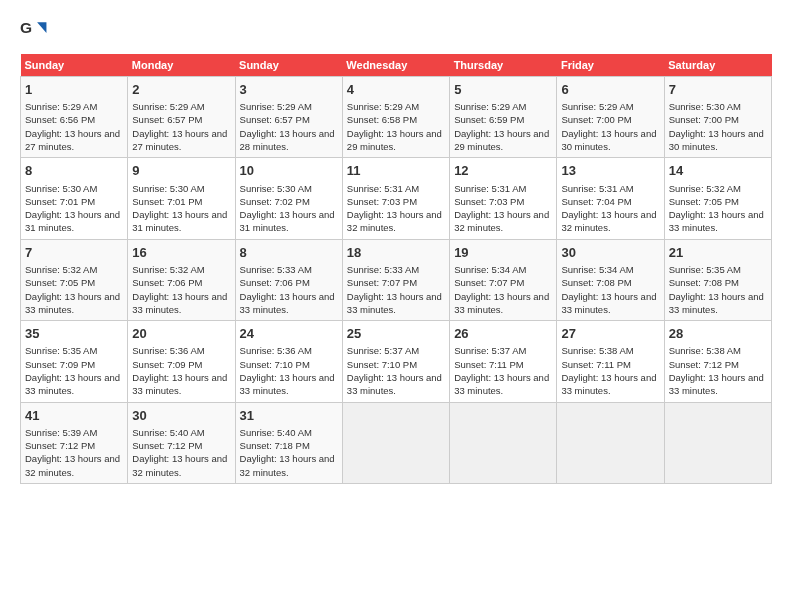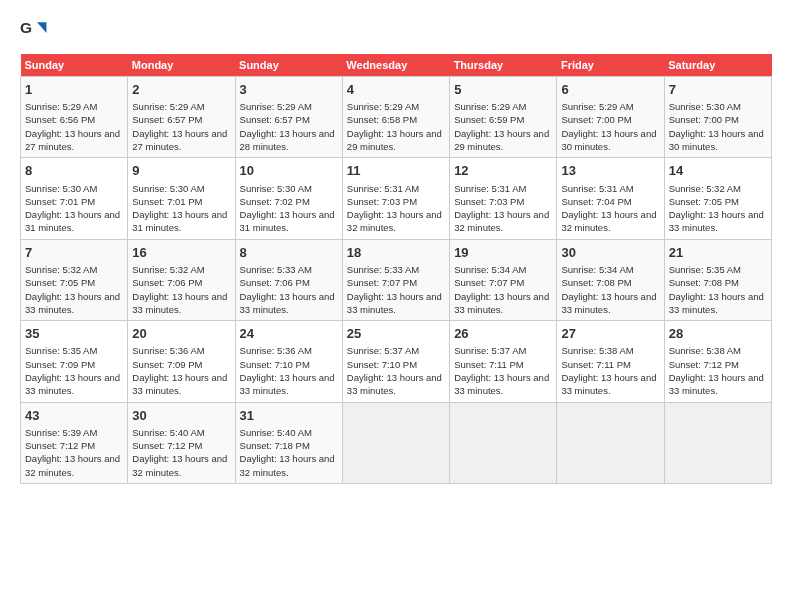--- a/index.html
+++ b/index.html
@@ -154,21 +154,21 @@
         <tr>
           <td><span class="day-num">35</span><span>Sunrise: 5:35 AM</span><br><span>Sunset: 7:09 PM</span><br><span>Daylight: 13 hours and 33 minutes.</span></td>
           <td><span class="day-num">20</span><span>Sunrise: 5:36 AM</span><br><span>Sunset: 7:09 PM</span><br><span>Daylight: 13 hours and 33 minutes.</span></td>
           <td><span class="day-num">24</span><span>Sunrise: 5:36 AM</span><br><span>Sunset: 7:10 PM</span><br><span>Daylight: 13 hours and 33 minutes.</span></td>
           <td><span class="day-num">25</span><span>Sunrise: 5:37 AM</span><br><span>Sunset: 7:10 PM</span><br><span>Daylight: 13 hours and 33 minutes.</span></td>
           <td><span class="day-num">26</span><span>Sunrise: 5:37 AM</span><br><span>Sunset: 7:11 PM</span><br><span>Daylight: 13 hours and 33 minutes.</span></td>
           <td><span class="day-num">27</span><span>Sunrise: 5:38 AM</span><br><span>Sunset: 7:11 PM</span><br><span>Daylight: 13 hours and 33 minutes.</span></td>
           <td><span class="day-num">28</span><span>Sunrise: 5:38 AM</span><br><span>Sunset: 7:12 PM</span><br><span>Daylight: 13 hours and 33 minutes.</span></td>
         </tr>
         <tr>
-          <td><span class="day-num">43</span><span>Sunrise: 5:39 AM</span><br><span>Sunset: 7:12 PM</span><br><span>Daylight: 13 hours and 32 minutes.</span></td>
+          <td><span class="day-num">41</span><span>Sunrise: 5:39 AM</span><br><span>Sunset: 7:12 PM</span><br><span>Daylight: 13 hours and 32 minutes.</span></td>
           <td><span class="day-num">30</span><span>Sunrise: 5:40 AM</span><br><span>Sunset: 7:12 PM</span><br><span>Daylight: 13 hours and 32 minutes.</span></td>
           <td><span class="day-num">31</span><span>Sunrise: 5:40 AM</span><br><span>Sunset: 7:18 PM</span><br><span>Daylight: 13 hours and 32 minutes.</span></td>
           <td class="empty"></td>
           <td class="empty"></td>
           <td class="empty"></td>
           <td class="empty"></td>
         </tr>
       </tbody>
   </table>
 </div>

